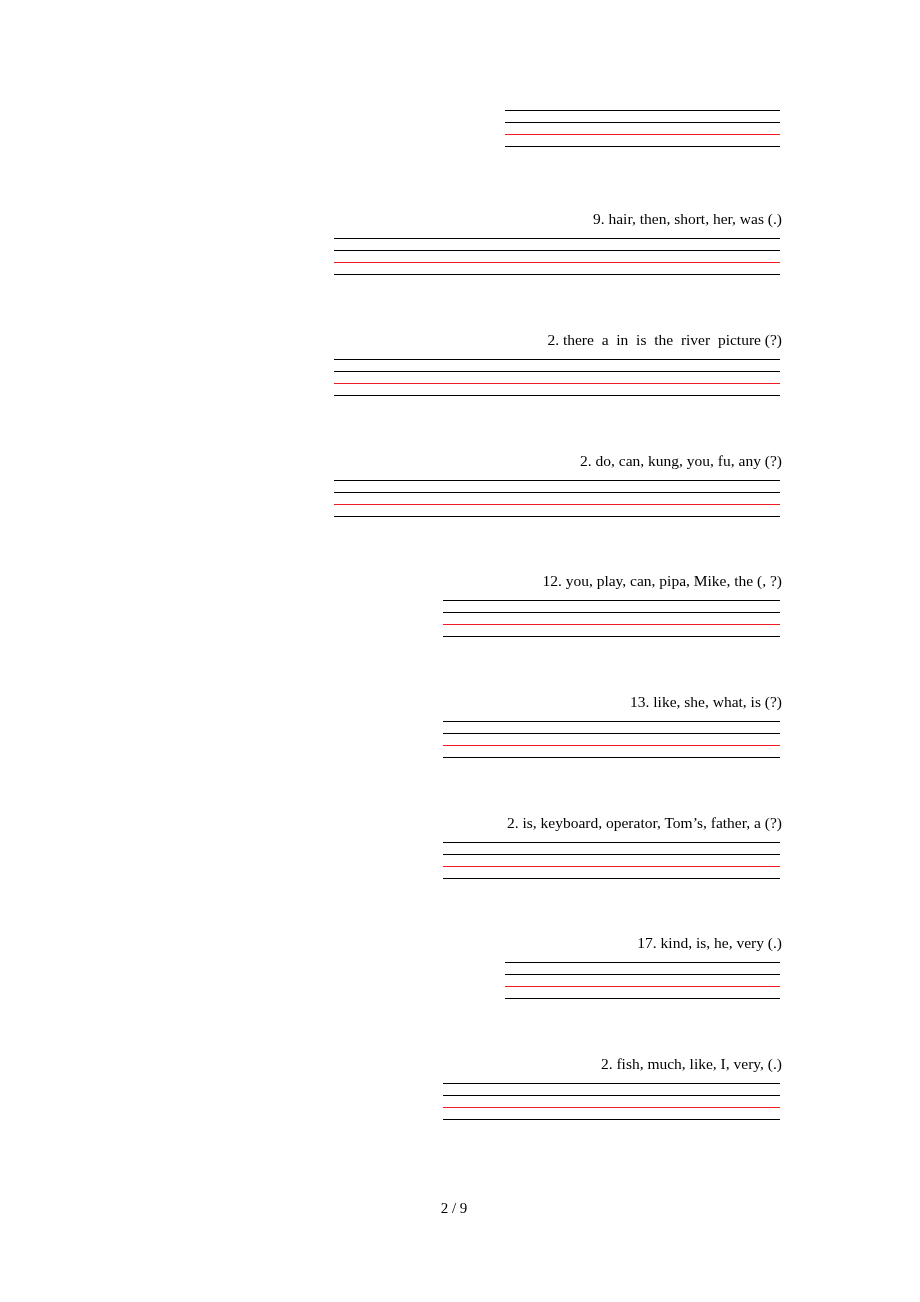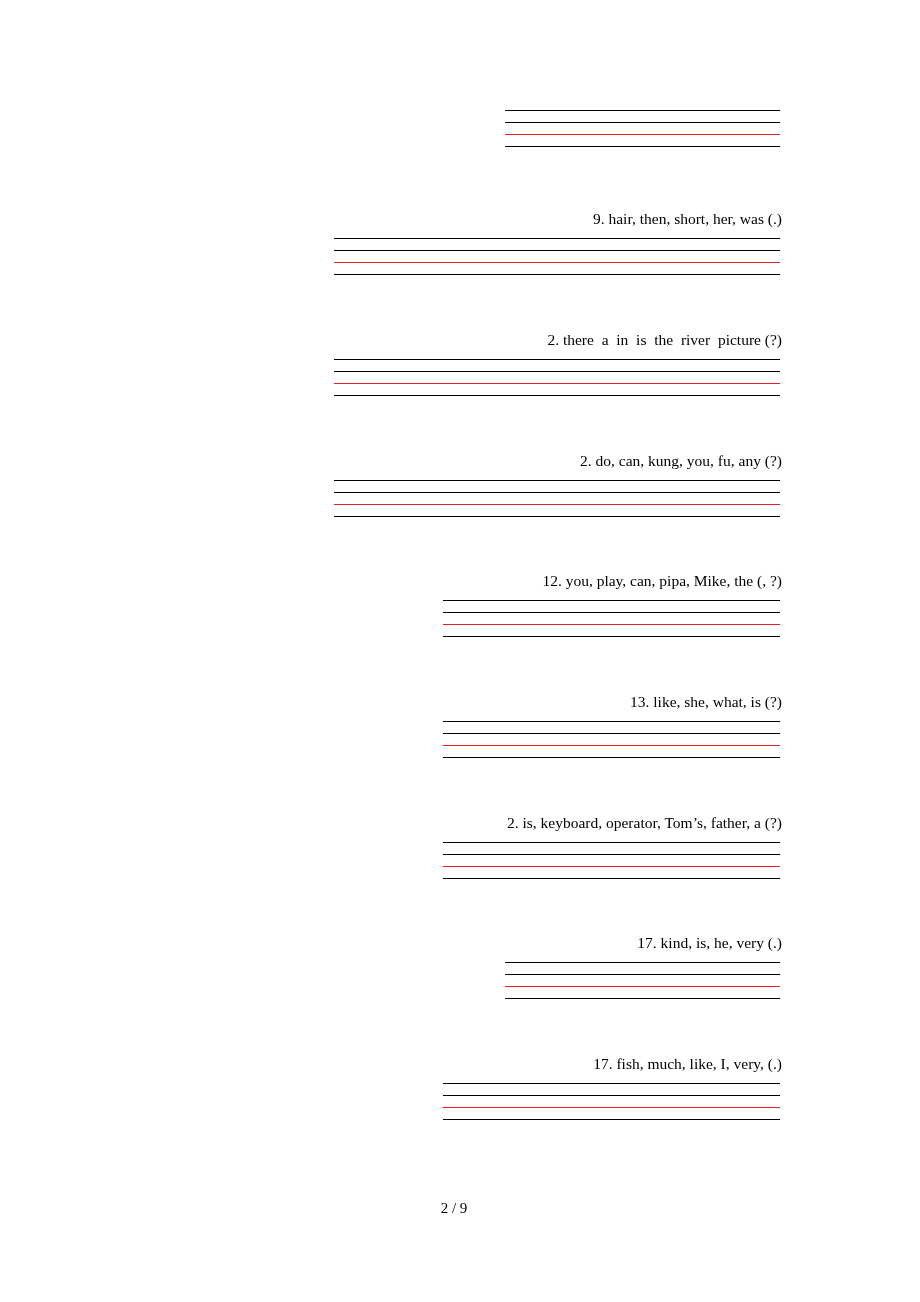--- a/index.html
+++ b/index.html
@@ -199,21 +199,21 @@
           </div>
           <div class="rule-wrap" style="height: 12px;">
             <div class="rule red"></div>
           </div>
           <div class="rule-wrap" style="height: 12px;">
             <div class="rule"></div>
           </div>
         </div>
       </div>
       <div class="item" style="top: 1055px;">
-        <div class="prompt">17. fish, much, like, I, very, (.)</div>
+        <div class="prompt">2. fish, much, like, I, very, (.)</div>
         <div class="rules" style="margin-left: 443px; width: 337px;">
           <div class="rule-wrap" style="height: 12px;">
             <div class="rule"></div>
           </div>
           <div class="rule-wrap" style="height: 12px;">
             <div class="rule"></div>
           </div>
           <div class="rule-wrap" style="height: 12px;">
             <div class="rule red"></div>
           </div>

